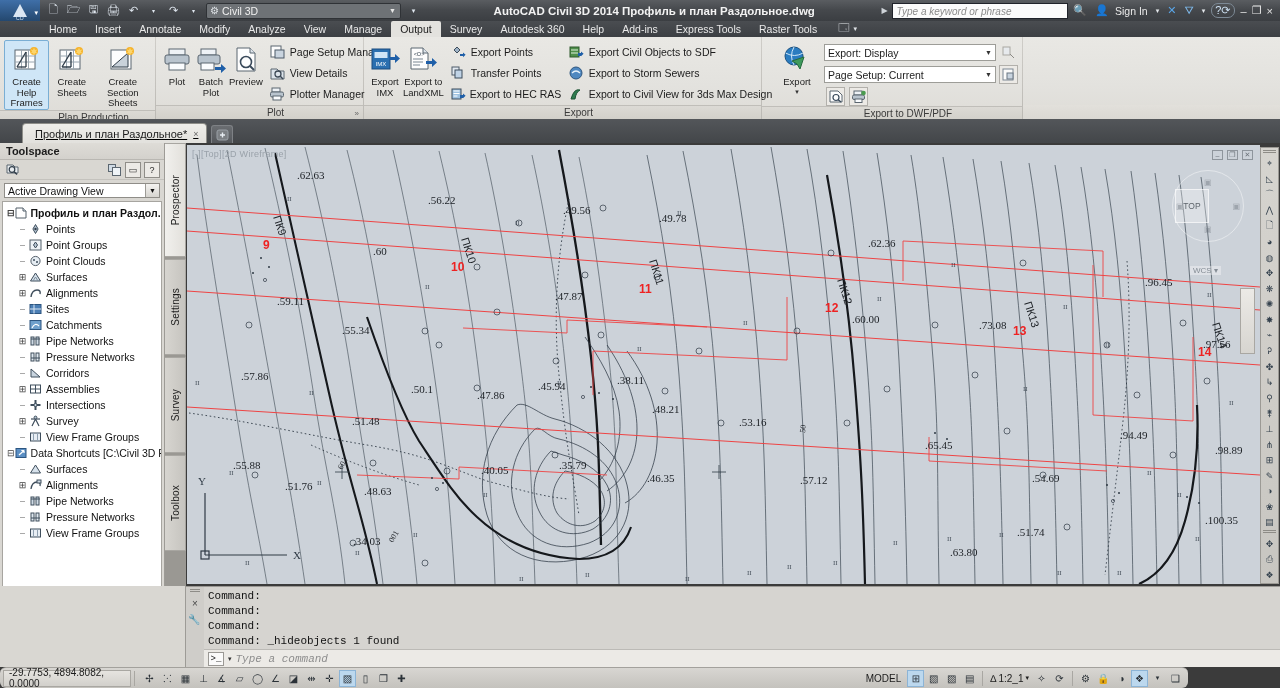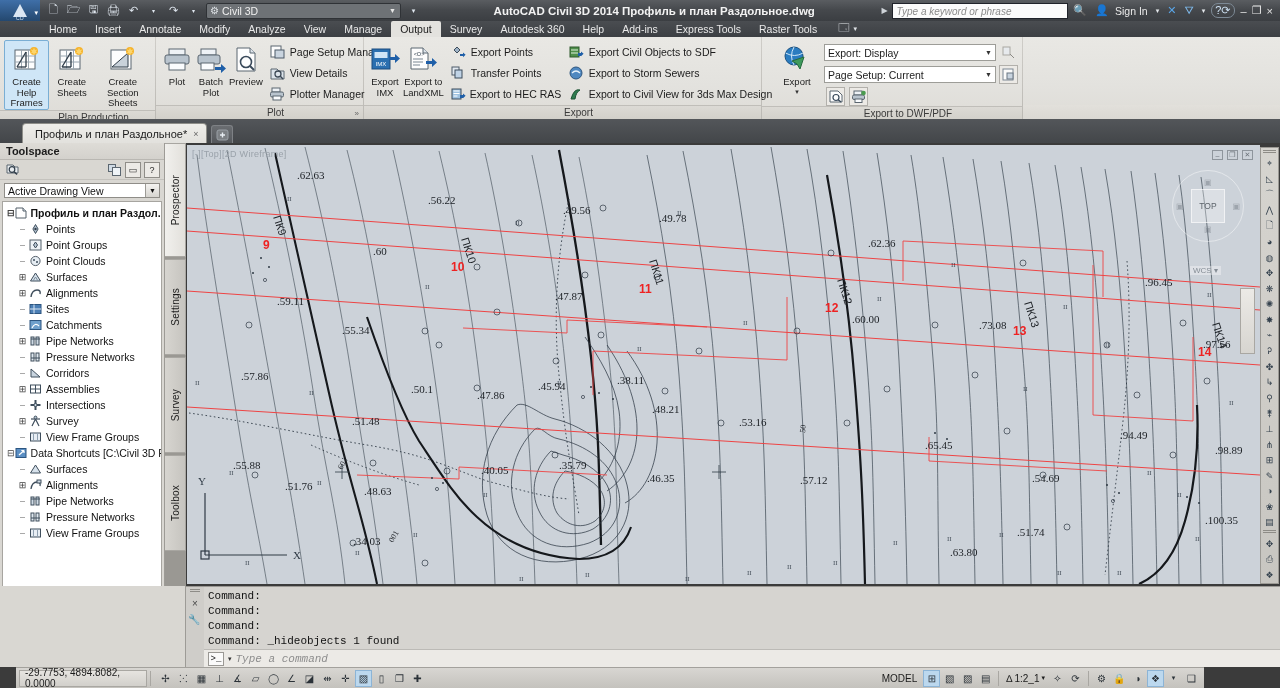--- a/index.html
+++ b/index.html
@@ -118,21 +118,21 @@
   .sqbtn {
     width:19px; height:19px; border:1px solid #b2b0ab; background:#eceae6;
     display:flex; align-items:center; justify-content:center; font-size:10px;
   }
   .sqbtn.flat { border-color:transparent; background:transparent; }
 
   
   .doctabs {
     position:absolute; top:119px; left:0; width:1280px; height:24px;
     background: linear-gradient(180deg,#53565a,#434649);
-    display:flex; align-items:flex-end;
+    display:flex; align-items:flex-end;text-decoration:underline;
   }
   .doctab {
     margin-left:22px; height:20px; padding:0 8px 0 12px;
     background: linear-gradient(180deg,#efeeea,#e2e1dd);
     border:1px solid #8e8e89; border-bottom:none; border-radius:4px 4px 0 0;
     display:flex; align-items:center; gap:6px; font-size:11px; color:#1b1b1b;
   }
   .doctab .x { font-size:9px; color:#6a6a6a; }
   .newtab {
     margin-left:4px; width:22px; height:18px; border:1px solid #7e8185;
@@ -236,21 +236,21 @@
     align-items:center; justify-content:center; font-size:7px;}
 
   
   .viewcube {
     position:absolute; top:170px; left:1172px; width:72px; height:72px;
   }
   .vc-ring {
     position:absolute; inset:0; border:1px solid rgba(255,255,255,.45); border-radius:50%;
   }
   .vc-face {
-    position:absolute; left:19px; top:19px; width:34px; height:34px;
+    position:absolute; left:3px; top:19px; width:34px; height:34px;
     background: rgba(255,255,255,.30); border:1px solid rgba(255,255,255,.6);
     display:flex;align-items:center;justify-content:center;
     font-size:8.5px; color:#5d646b;
   }
   .vc-arrow { position:absolute; font-size:8px; color:rgba(120,128,136,.55); }
   .wcslabel {
     position:absolute; top:266px; left:1190px; font-size:8px; color:#858d95;
     background:rgba(255,255,255,.35); padding:0 3px;
   }
 
@@ -304,24 +304,24 @@
      font-family:"Liberation Mono", monospace;}
 
   
   .lowerleft {
     position:absolute; top:586px; left:0; width:186px; height:81px; background:#d9d7d2;
     border-right:1px solid #9d9b96;
   }
 
   
   .statusbar {
-    position:absolute; top:667px; left:16px; width:1188px; height:21px;
+    position:absolute; top:667px; left:0; width:1188px; height:21px;
     background: linear-gradient(180deg,#d8d6d2,#c4c2bd);
     border-top:1px solid #a3a19c;
-    display:flex; align-items:center;
+    display:flex; align-items:center;border-radius:6px;
   }
   .coords {
     width:128px; height:17px; margin-left:3px;
     background:linear-gradient(180deg,#e6e4e0,#d2d0cb); border:1px solid #a9a7a2;
     font-size:10px; color:#1b1b1b; display:flex; align-items:center; padding-left:5px;
   }
   .sb-group { display:flex; align-items:center; gap:1px; padding:0 3px; }
   .sb-ic {
     width:17px; height:17px; display:flex; align-items:center; justify-content:center;
     font-size:10px; color:#2b3238;

